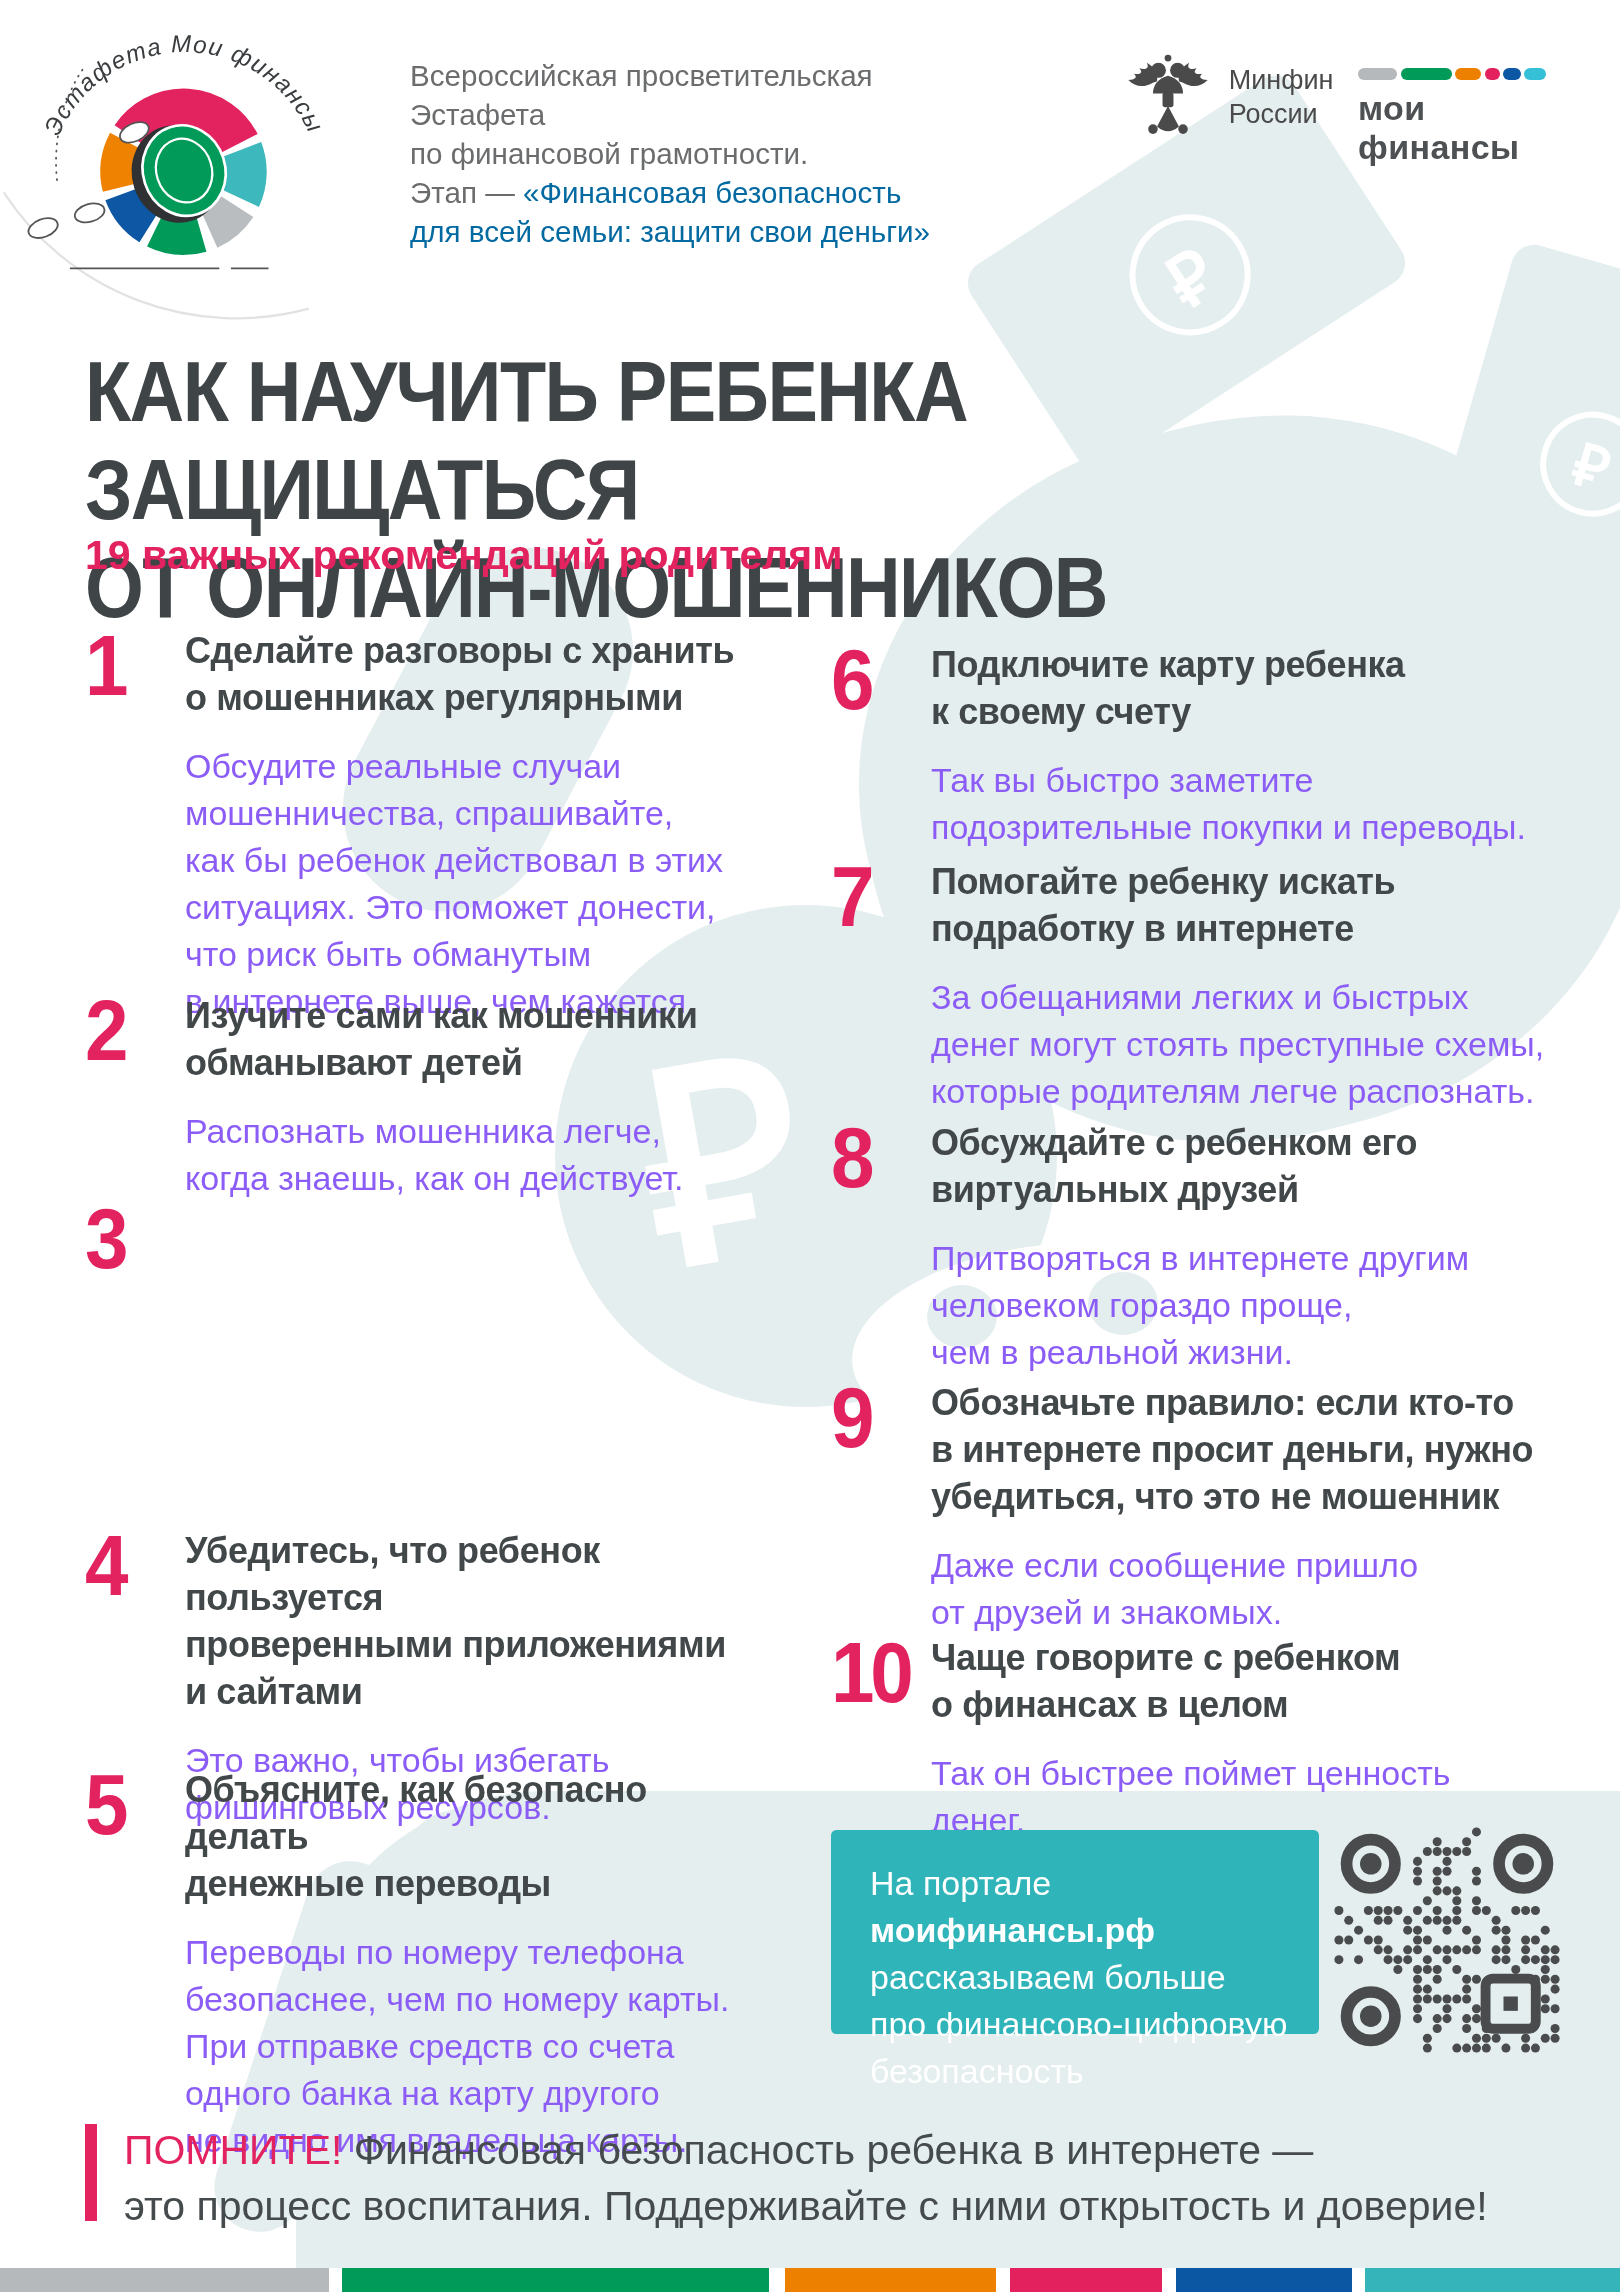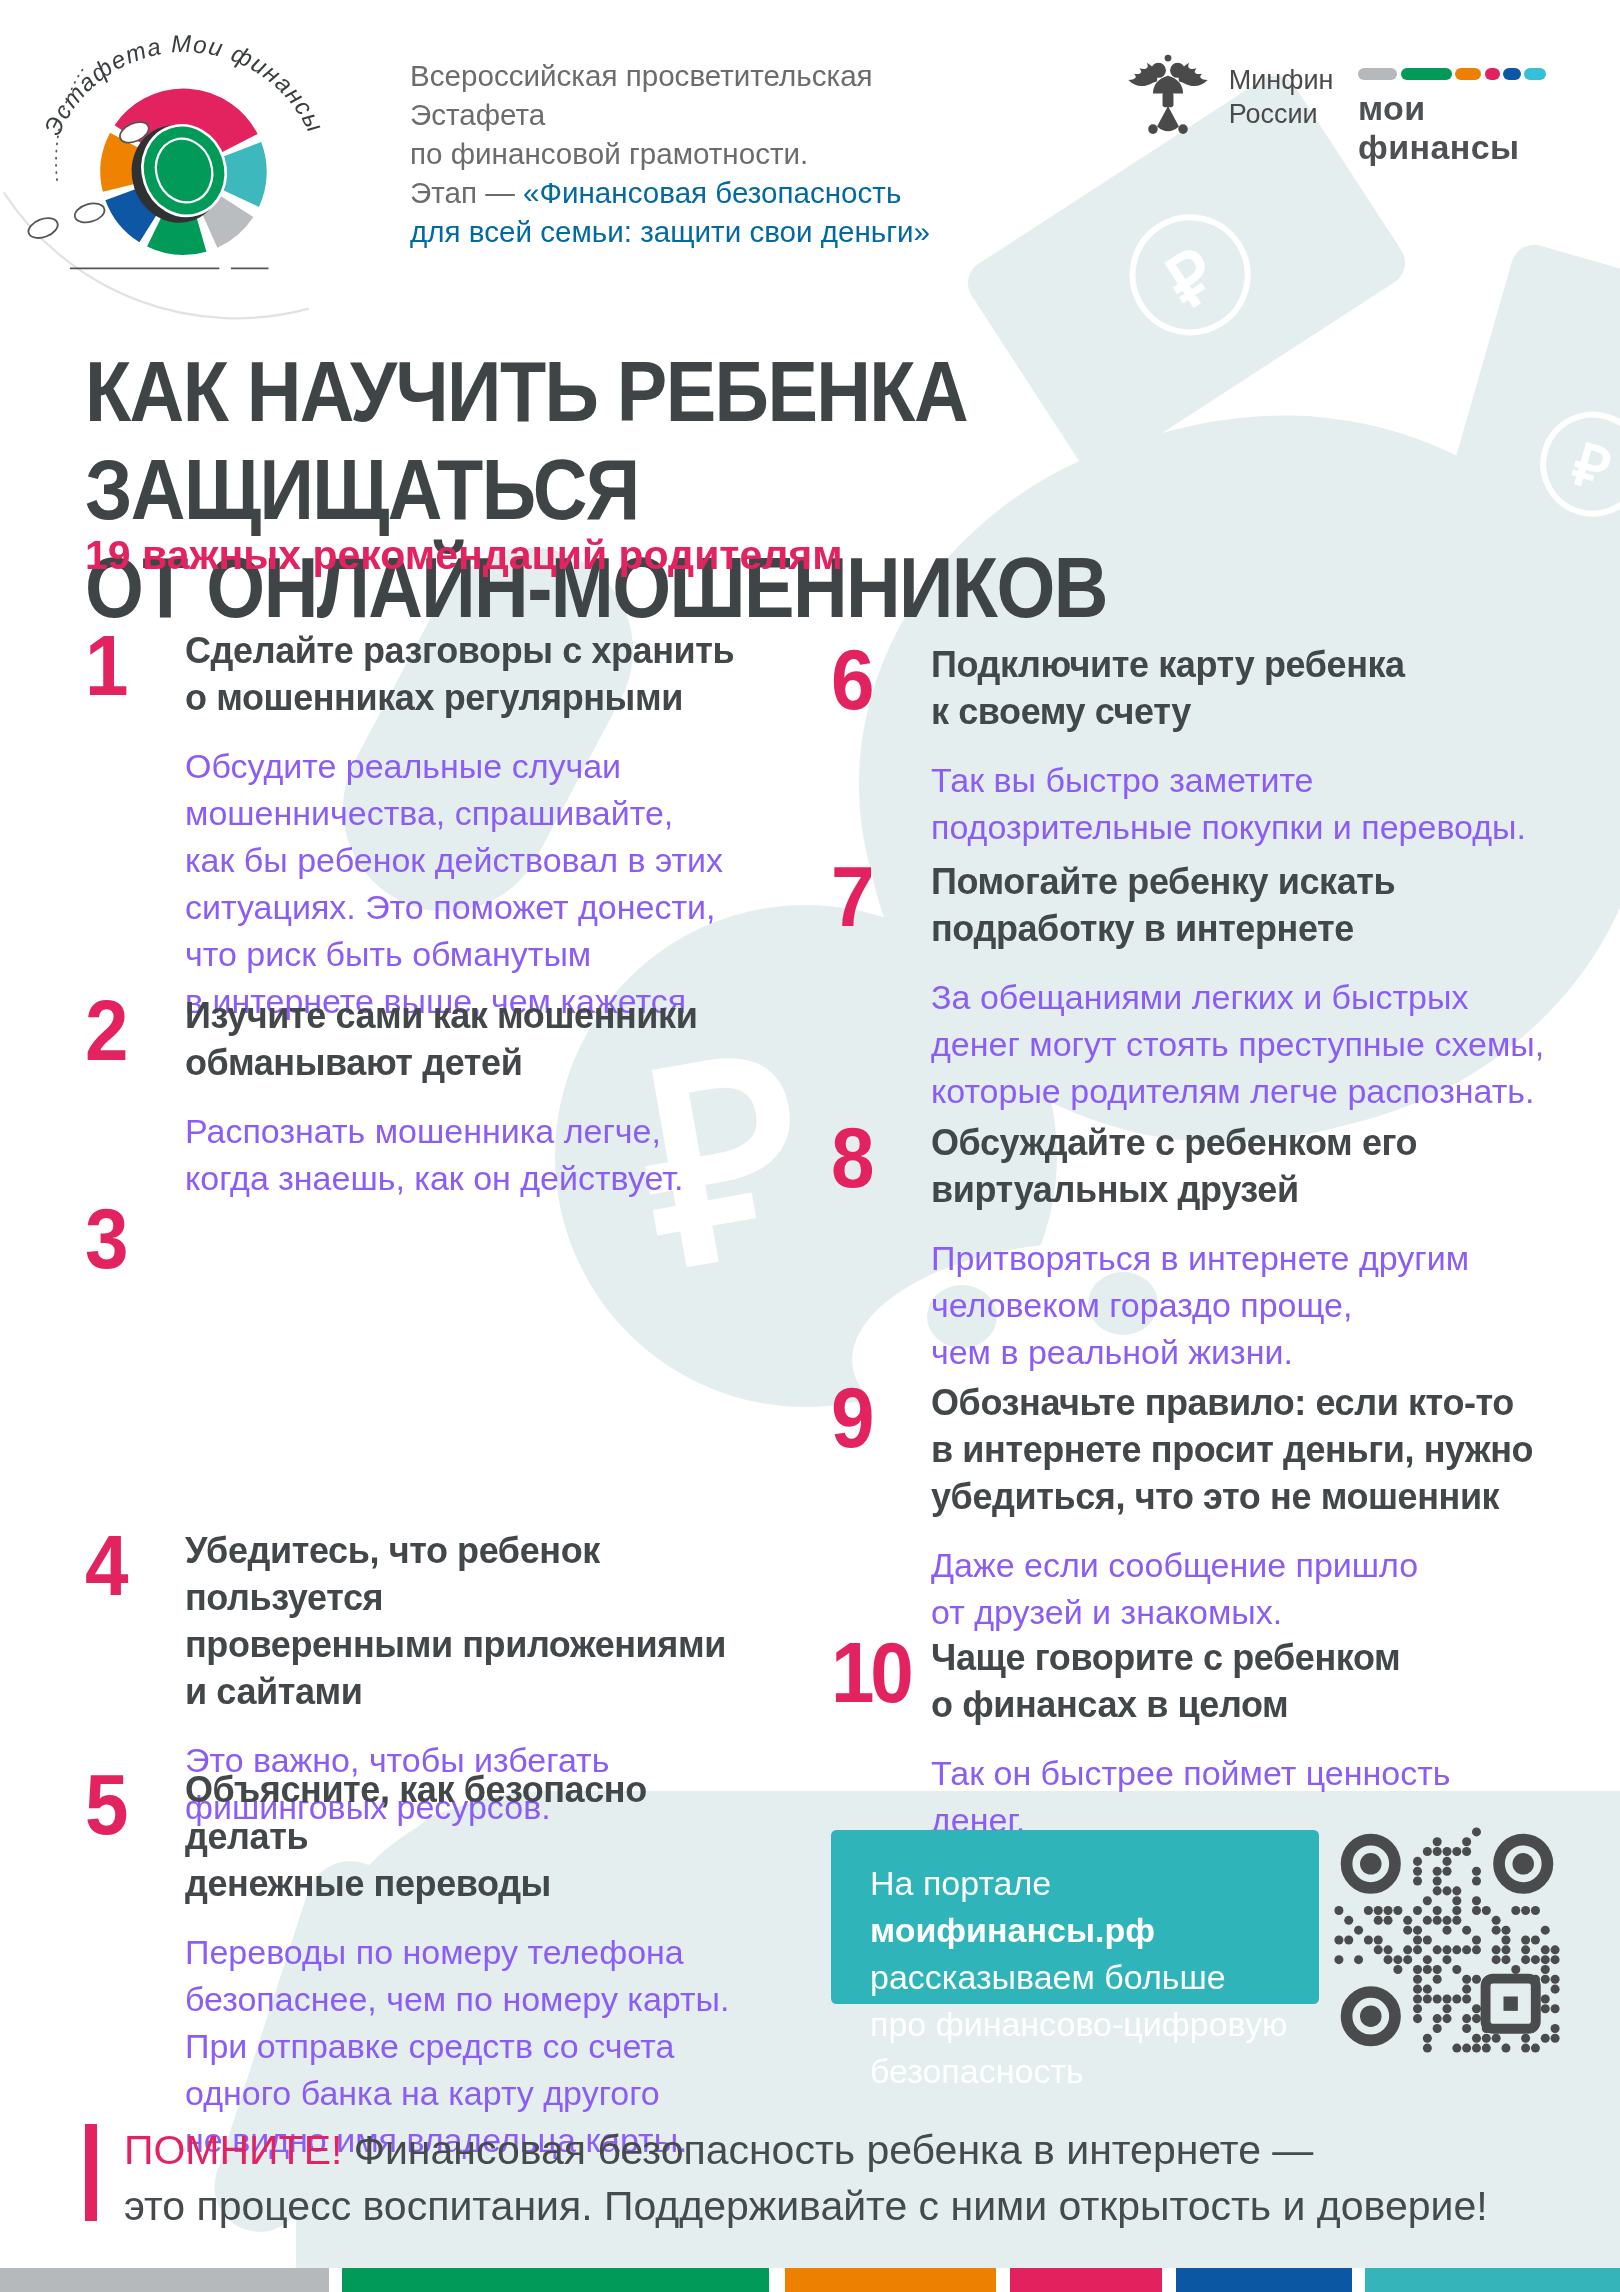--- a/index.html
+++ b/index.html
@@ -37,21 +37,21 @@
   .item{position:absolute;display:flex;z-index:2;}
   .item.left{left:85px;width:690px;}
   .item.right{left:831px;width:734px;}
   .num{width:100px;flex:0 0 100px;font-size:85px;font-weight:800;color:#e3235f;
     line-height:0.92;letter-spacing:-4.5px;transform:scaleX(0.92);transform-origin:left top;}
   .itxt{flex:1;}
   .ihead{font-size:36px;font-weight:bold;line-height:47px;color:#42474a;
     letter-spacing:-0.4px;white-space:pre-line;}
   .ibody{margin-top:21.5px;font-size:34px;line-height:47px;color:#8b5cf6;white-space:pre-line;}
   
-  #portal-box{left:831px;top:1830px;width:488px;height:174px;background:#2fb4b9;
+  #portal-box{left:831px;top:1830px;width:488px;height:204px;background:#2fb4b9;
     border-radius:5.4px;z-index:2;color:#ffffff;font-size:34px;line-height:47px;
     padding:30px 16px 0 39px;box-sizing:border-box;white-space:pre-line;}
   #portal-box b{font-weight:bold;}
   #qr-box{left:1334px;top:1827px;width:226px;height:226px;z-index:2;}
   
   #reminder-bar{left:85px;top:2124px;width:11.6px;height:97px;background:#e3235f;z-index:2;}
   #reminder{left:124px;top:2122px;z-index:2;font-size:41px;font-weight:normal;
     line-height:56px;color:#454a4d;white-space:pre-line;}
   #reminder .hl{color:#e3235f;}
   

